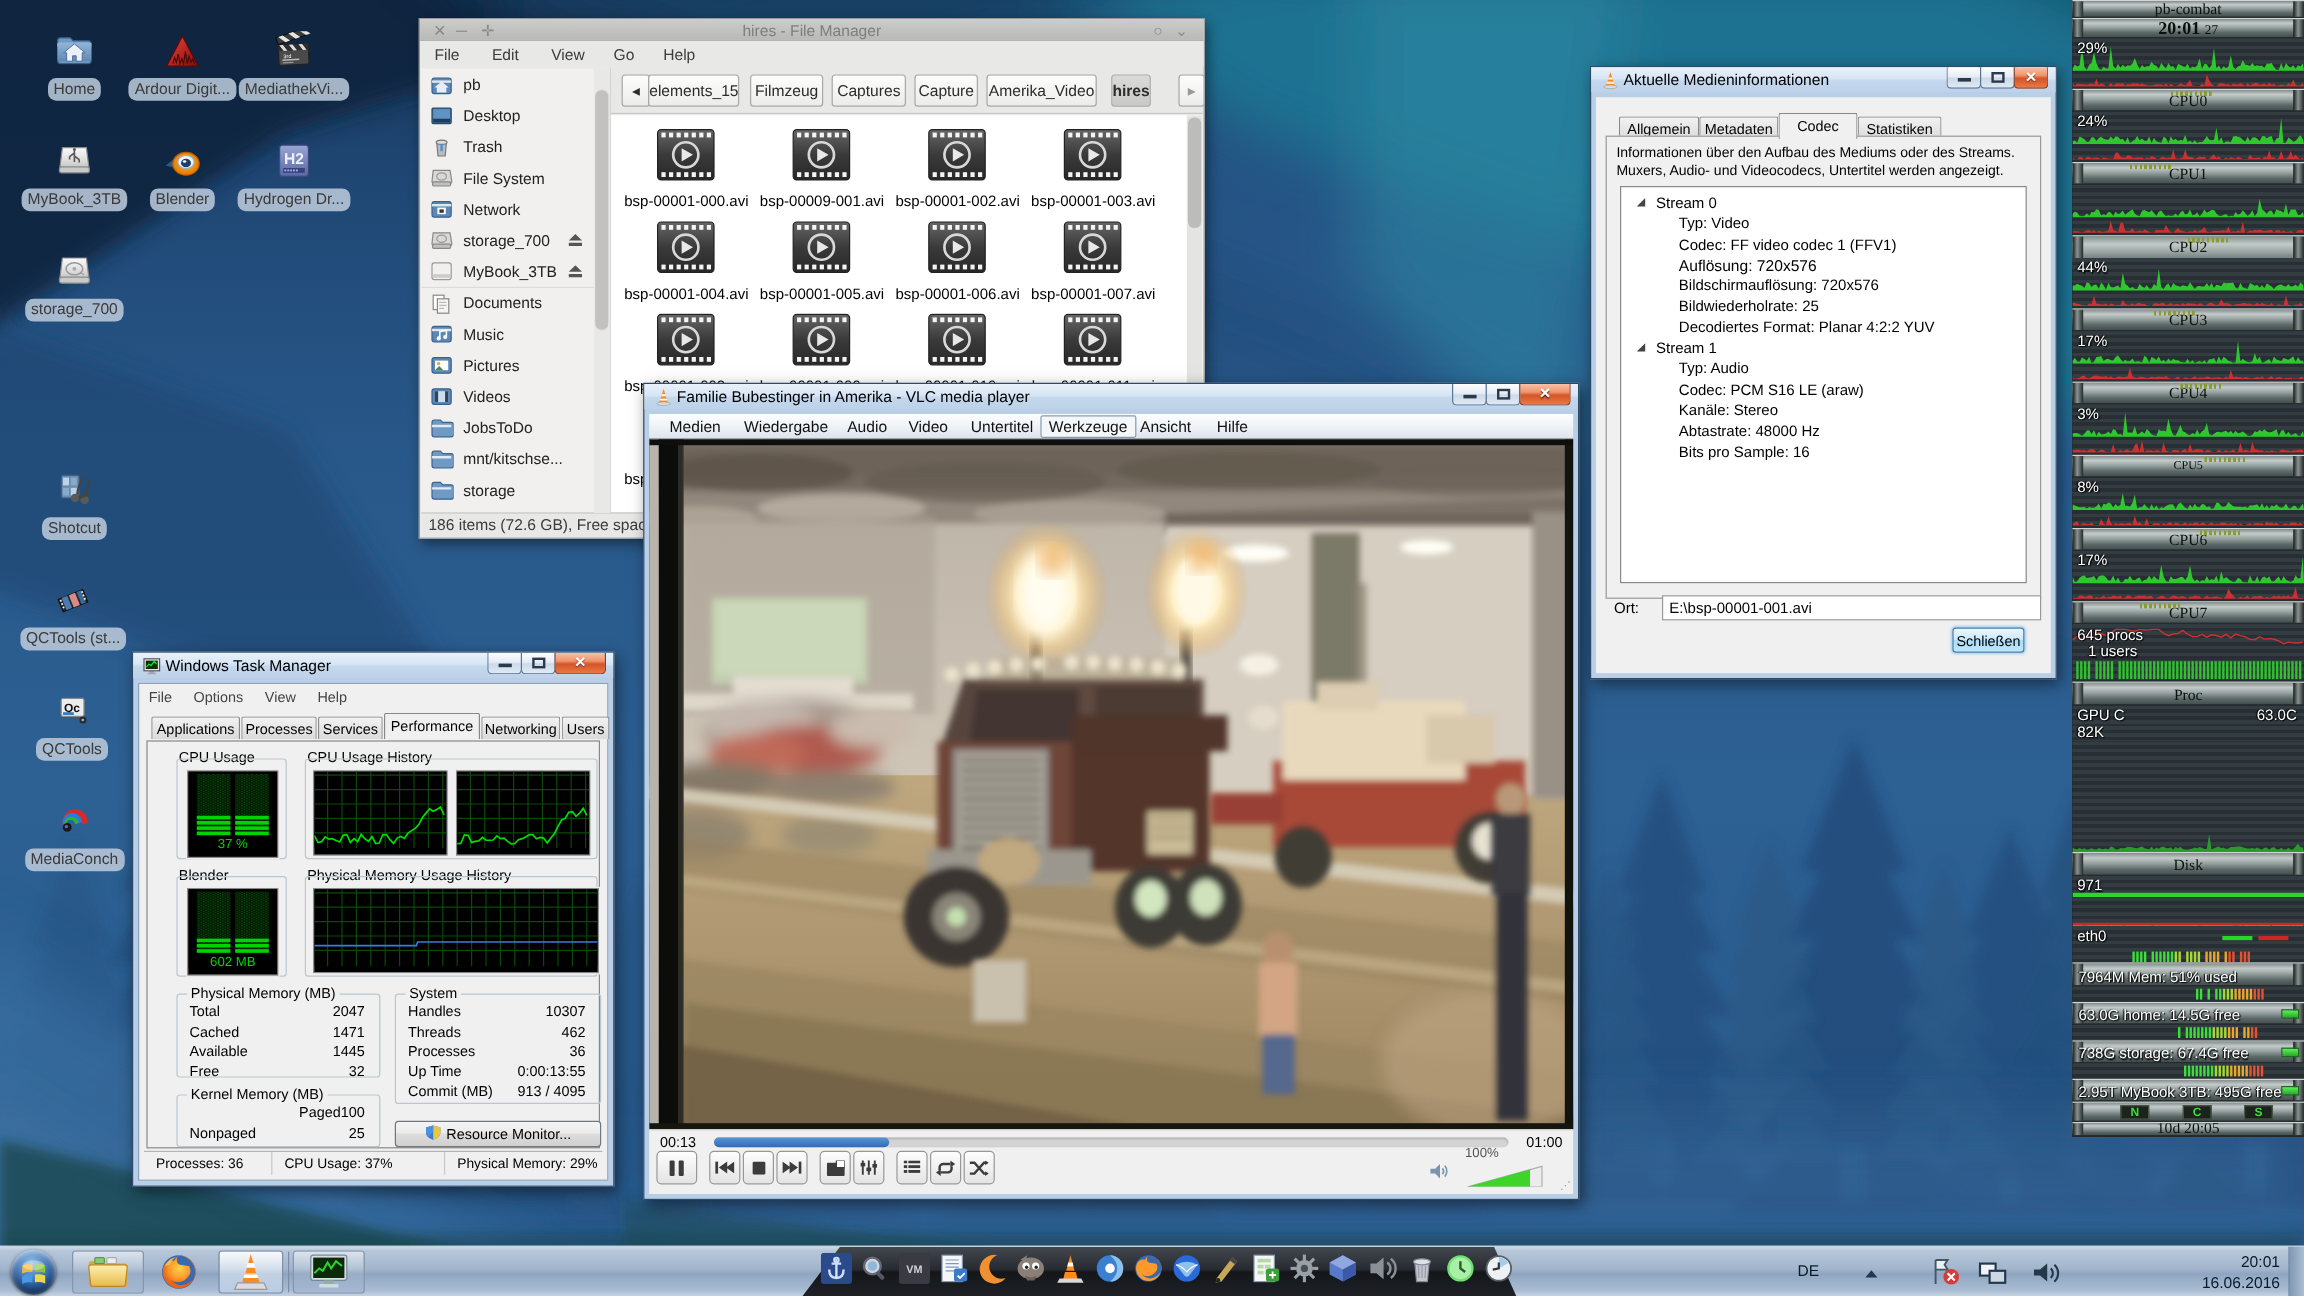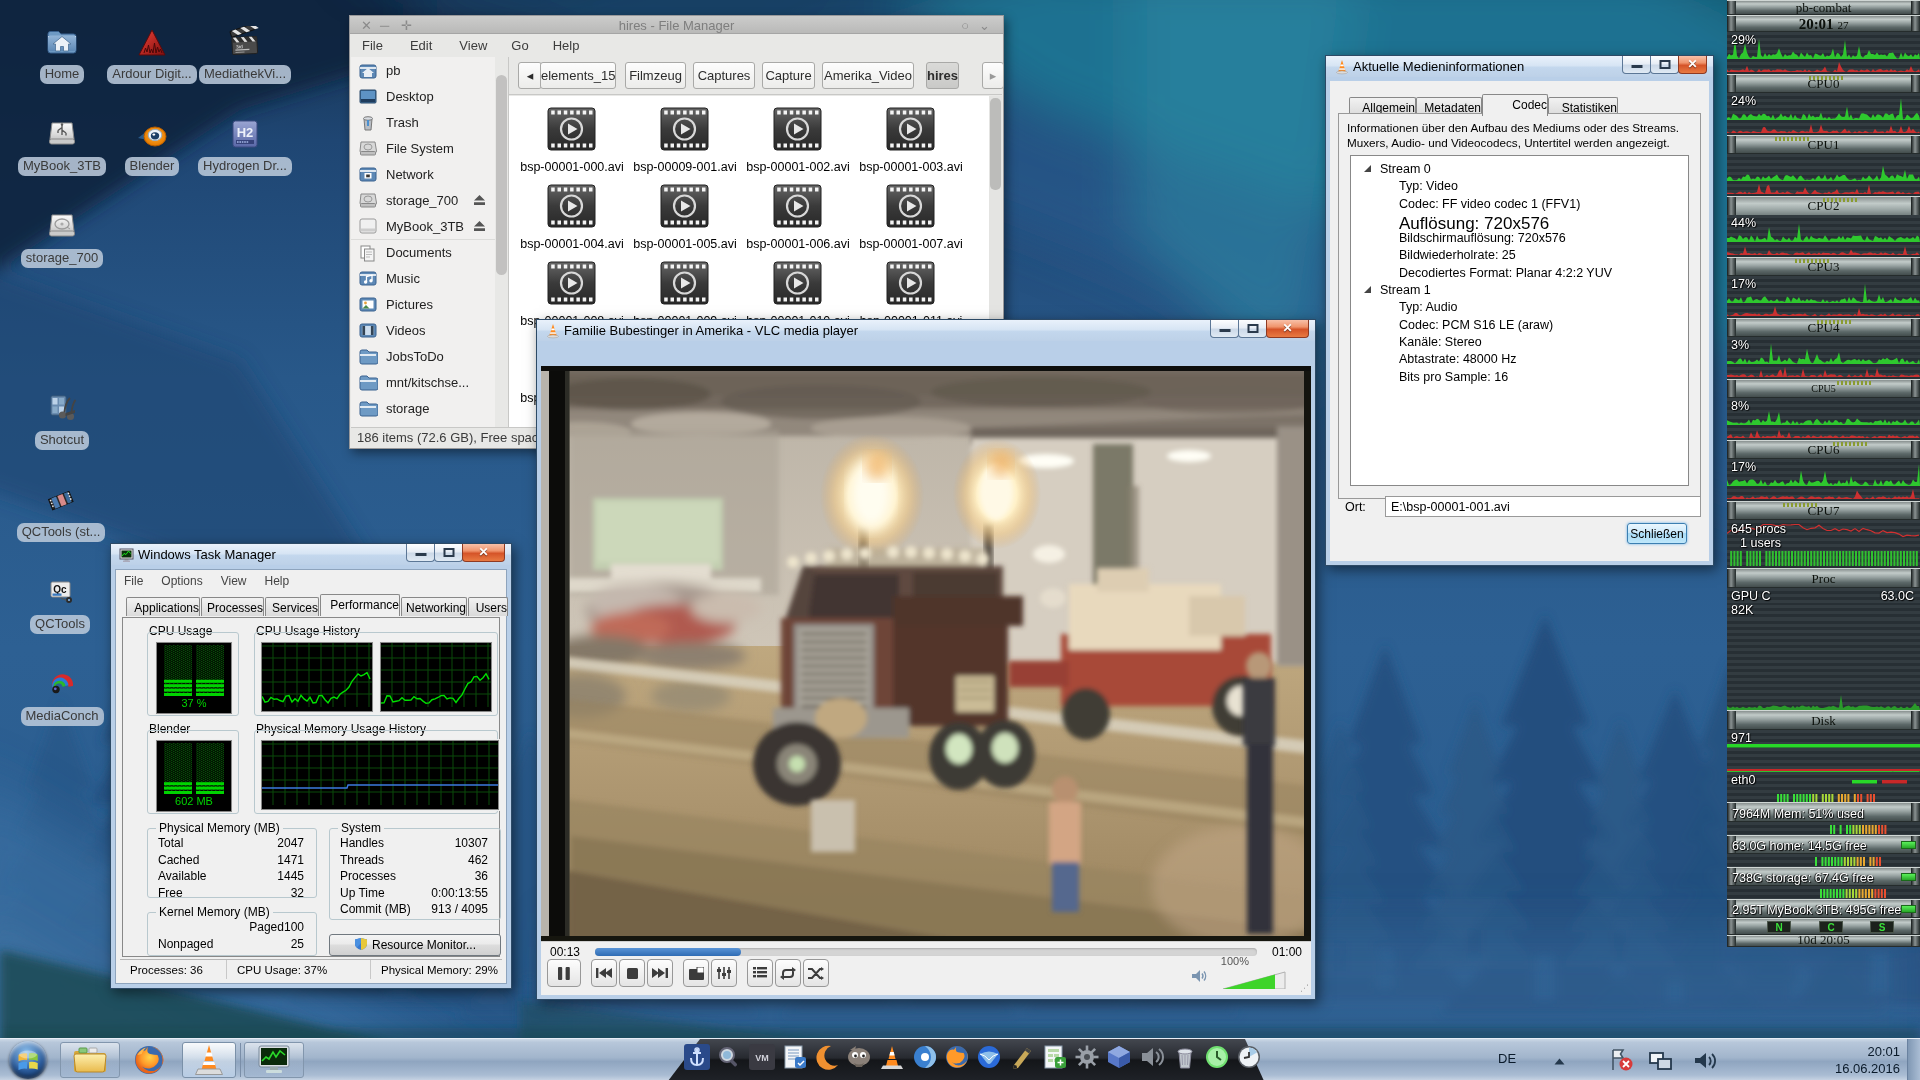--- a/index.html
+++ b/index.html
@@ -38,21 +38,21 @@
 #fm .files{position:absolute;left:159px;right:1px;top:80px;bottom:21px;background:#fff;overflow:hidden}
 #fm .status{position:absolute;left:1px;right:1px;bottom:1px;height:20px;background:#e8e8e6;border-top:1px solid #c8c8c6;
  font-size:13px;color:#3a3a3a;line-height:19px;padding-left:6px}
 .fitem{position:absolute;width:110px;text-align:center}
 .fitem .fl{font-size:12.5px;color:#000;margin-top:5px}
 #tm{left:110px;top:543px;width:402px;height:446px}
 #tm .inner{position:absolute;left:4px;right:4px;top:25px;bottom:4px;background:#f0f0f0;border:1px solid #8ea4bd}
 .tmenu{height:22px;display:flex;align-items:center;font-size:12px;color:#444;padding-left:8px;gap:18px}
 .tabs{position:relative;height:22px}
 .tab{position:absolute;top:3px;height:19px;border:1px solid #888;border-bottom:none;border-radius:2px 2px 0 0;
- background:linear-gradient(180deg,#f2f2f2,#dadada);font-size:12px;text-align:right;padding-top:3px;color:#000}
+ background:linear-gradient(180deg,#f2f2f2,#dadada);font-size:12px;text-align:center;padding-top:3px;color:#000}
 .tab.sel{top:0;height:22px;background:#f0f0f0;z-index:3;font-size:12px}
 .tpane{position:absolute;left:6px;right:6px;top:47px;bottom:26px;border:1px solid #888;background:#f0f0f0}
 .gbox{position:absolute;border:1px solid #b8c8ce;border-radius:3px}
 .gbox .gt{position:absolute;left:8px;top:-8px;background:#f0f0f0;padding:0 3px;font-size:12px;color:#000;white-space:nowrap}
 .blackbox{position:absolute;background:#000;border:1px solid #888;outline:1px solid #eee}
 .tmstatus{position:absolute;left:4px;right:4px;bottom:4px;height:20px;background:#f0f0f0;border-top:1px solid #b5b5b5;
  font-size:11.5px;color:#000;display:flex;align-items:center;white-space:nowrap}
 #vlc{left:536px;top:319px;width:780px;height:681px}
 #minfo{left:1325px;top:55px;width:389px;height:511px}
 #gk{position:absolute;left:1727px;top:0;width:193px;height:947px;background:#23292d}
@@ -984,20 +984,30 @@
           <div class="min"></div>
         </div>
         <div class="cap">
           <div class="max"></div>
         </div>
         <div class="cap close">
           <span class="x">✕</span>
         </div>
       </div>
     </div>
+<div style="position:absolute;left:4px;right:4px;top:25px;height:21px;background:linear-gradient(180deg,#fcfdfe 0%,#eef2f7 55%,#dde4ec 100%);border-bottom:1px solid #9aa5b2;font-size:13px;color:#111">
+      <span style="position:absolute;left:17px;top:3px;">Medien</span>
+      <span style="position:absolute;left:79px;top:3px;">Wiedergabe</span>
+      <span style="position:absolute;left:165px;top:3px;">Audio</span>
+      <span style="position:absolute;left:216px;top:3px;">Video</span>
+      <span style="position:absolute;left:268px;top:3px;">Untertitel</span>
+      <span style="position:absolute;left:333px;top:3px;border:1px solid #8a9aac;border-radius:2px;background:#f4f7fa;padding:1px 6px;margin:-2px -7px 0;">Werkzeuge</span>
+      <span style="position:absolute;left:409px;top:3px;">Ansicht</span>
+      <span style="position:absolute;left:473px;top:3px;">Hilfe</span>
+    </div>
 <div style="position:absolute;left:4px;right:4px;top:46px;bottom:58px;background:#000;overflow:hidden"><svg width="770" height="577" viewBox="0 0 770 577" preserveAspectRatio="none">
 <defs>
 <linearGradient id="vwall" x1="0" y1="0" x2="0" y2="1">
             <stop offset="0" stop-color="#b9b1a4"></stop>
             <stop offset="1" stop-color="#d0c7b9"></stop>
           </linearGradient>
 <linearGradient id="vfloor" x1="0" y1="0" x2="0" y2="1">
             <stop offset="0" stop-color="#bfa87f"></stop>
             <stop offset=".5" stop-color="#ad9670"></stop>
             <stop offset="1" stop-color="#99825c"></stop>
@@ -1257,21 +1267,21 @@
       </div>
 <div style="position:absolute;left:8px;right:8px;top:32px;bottom:62px;border:1px solid #999;background:#f0f0f0">
 <div style="margin:6px 8px;font-size:11.7px;color:#000;line-height:15px">Informationen über den Aufbau des Mediums oder des Streams.<br>Muxers, Audio- und Videocodecs, Untertitel werden angezeigt.</div>
 <div style="position:absolute;left:11px;right:11px;top:41px;height:331px;border:1px solid #888;background:#fff">
           <div style="padding-top:6px">
             <div style="height:17.3px;margin-left:12px;font-size:12.5px"><svg width="9" height="9" viewBox="0 0 9 9" style="margin-right:8px">
                 <path d="M8 1 V8 H1z" fill="#444"></path>
               </svg>Stream 0</div>
             <div style="height:17.3px;margin-left:48px;font-size:12.5px">Typ: Video</div>
             <div style="height:17.3px;margin-left:48px;font-size:12.5px">Codec: FF video codec 1 (FFV1)</div>
-            <div style="height:17.3px;margin-left:48px;font-size:17px">Auflösung: 720x576</div>
+            <div style="height:17.3px;margin-left:48px;font-size:13px">Auflösung: 720x576</div>
             <div style="height:17.3px;margin-left:48px;font-size:12.5px">Bildschirmauflösung: 720x576</div>
             <div style="height:17.3px;margin-left:48px;font-size:12.5px">Bildwiederholrate: 25</div>
             <div style="height:17.3px;margin-left:48px;font-size:12.5px">Decodiertes Format: Planar 4:2:2 YUV</div>
             <div style="height:17.3px;margin-left:12px;font-size:12.5px"><svg width="9" height="9" viewBox="0 0 9 9" style="margin-right:8px">
                 <path d="M8 1 V8 H1z" fill="#444"></path>
               </svg>Stream 1</div>
             <div style="height:17.3px;margin-left:48px;font-size:12.5px">Typ: Audio</div>
             <div style="height:17.3px;margin-left:48px;font-size:12.5px">Codec: PCM S16 LE (araw)</div>
             <div style="height:17.3px;margin-left:48px;font-size:12.5px">Kanäle: Stereo</div>
             <div style="height:17.3px;margin-left:48px;font-size:12.5px">Abtastrate: 48000 Hz</div>

